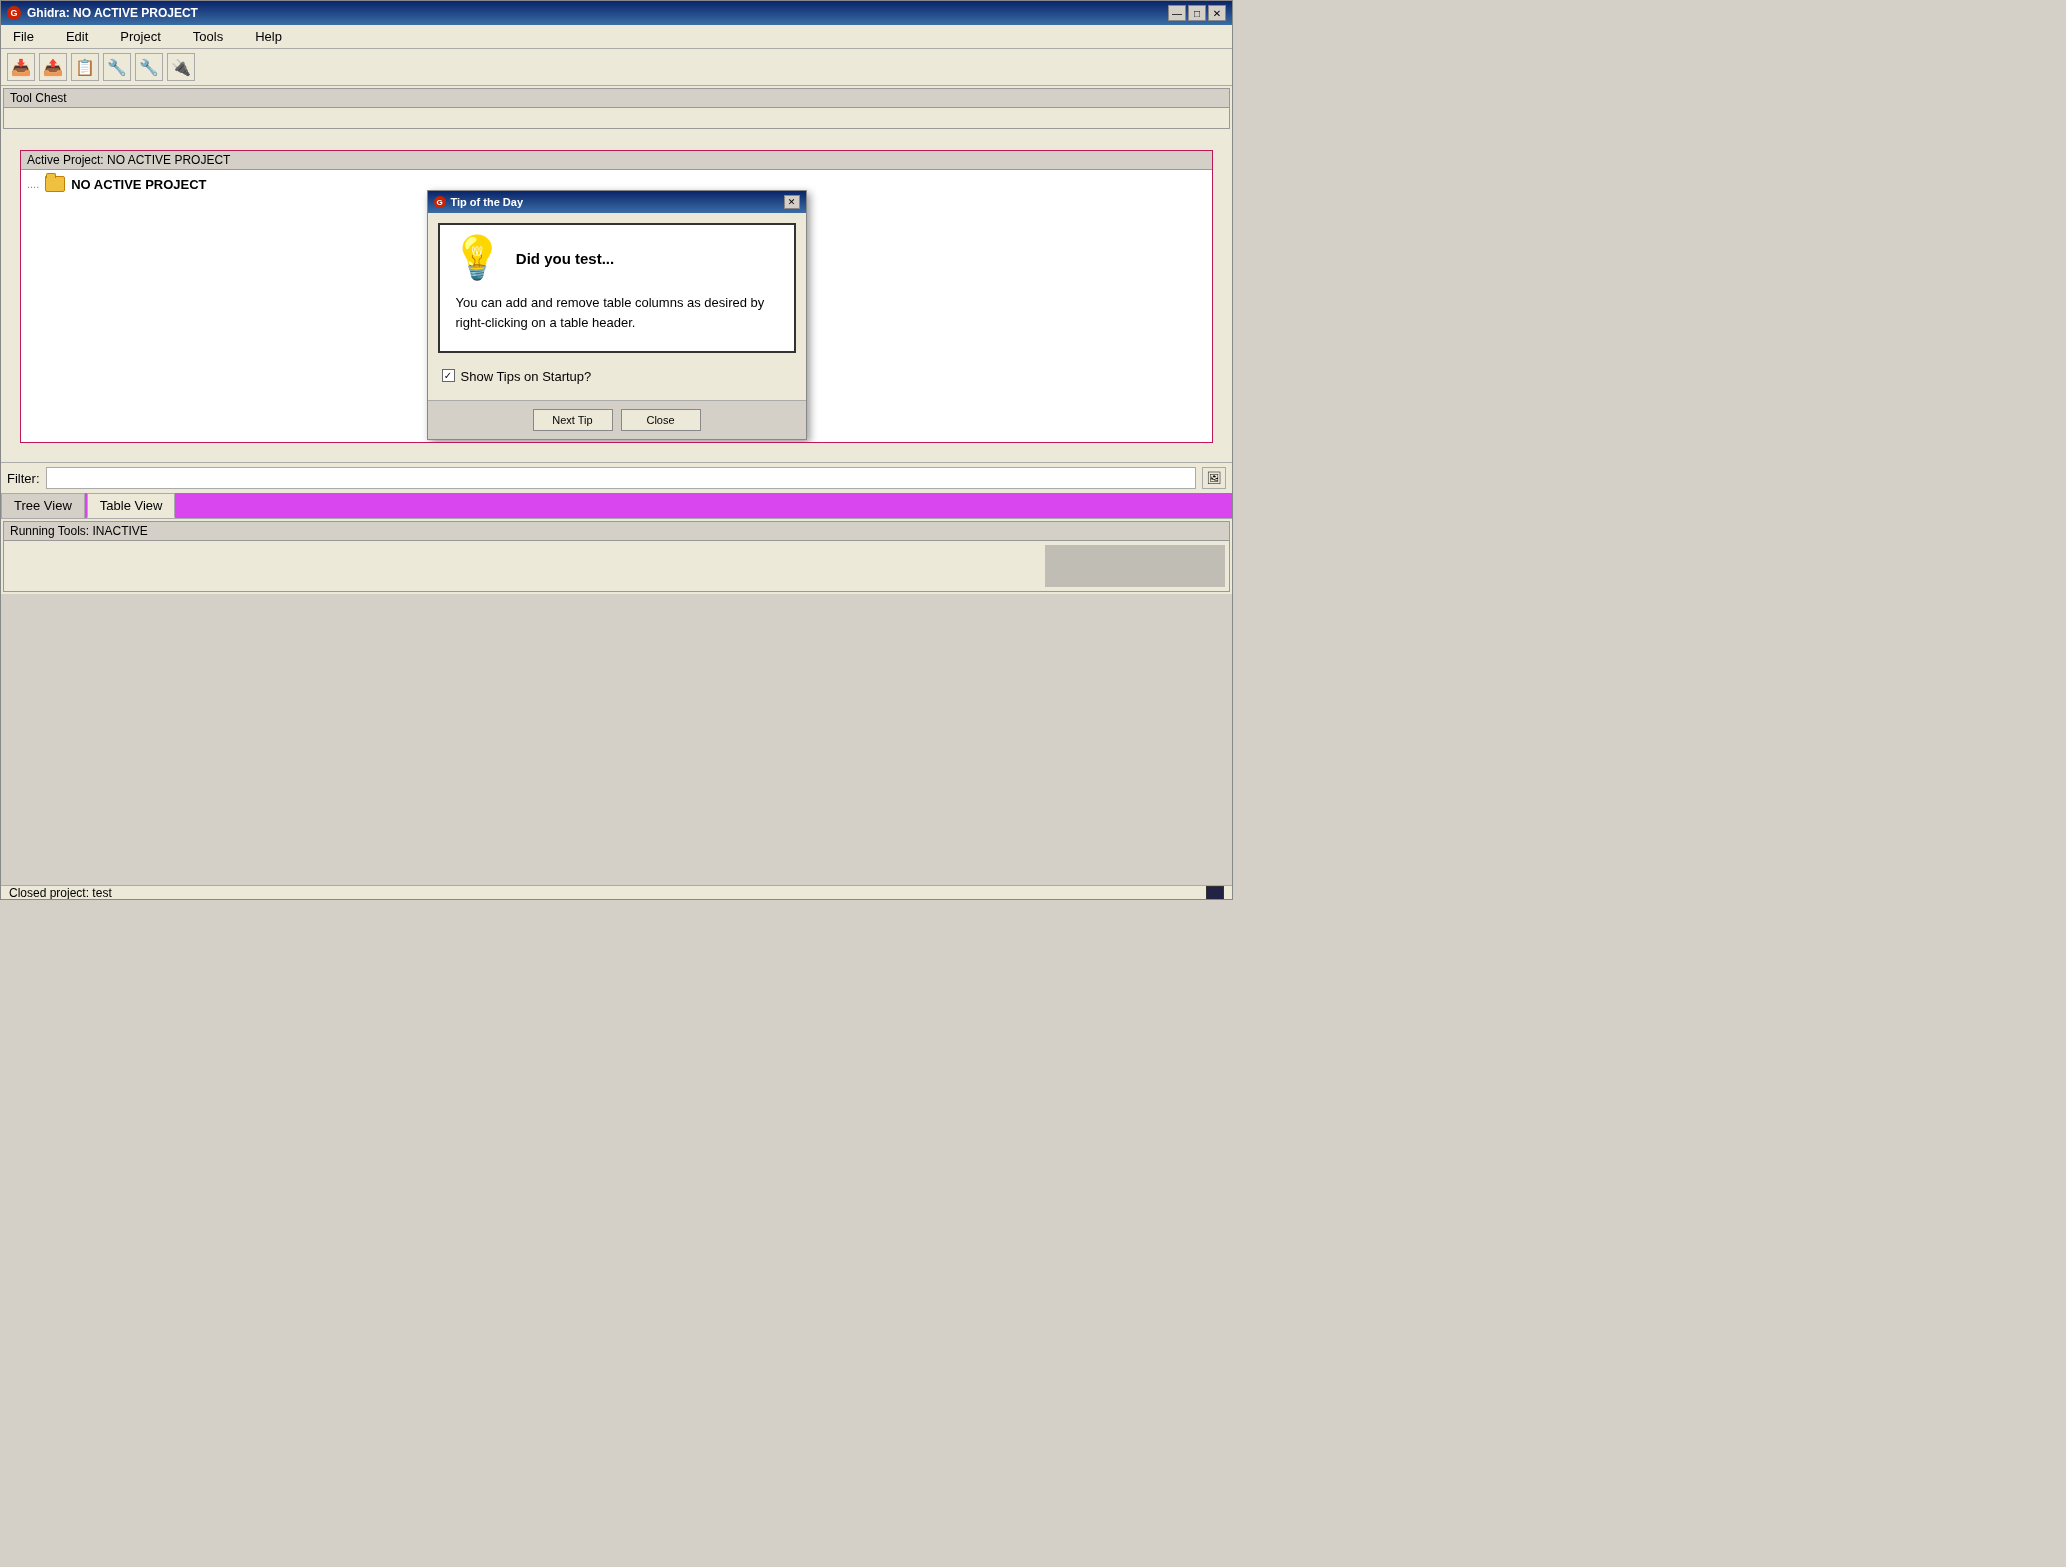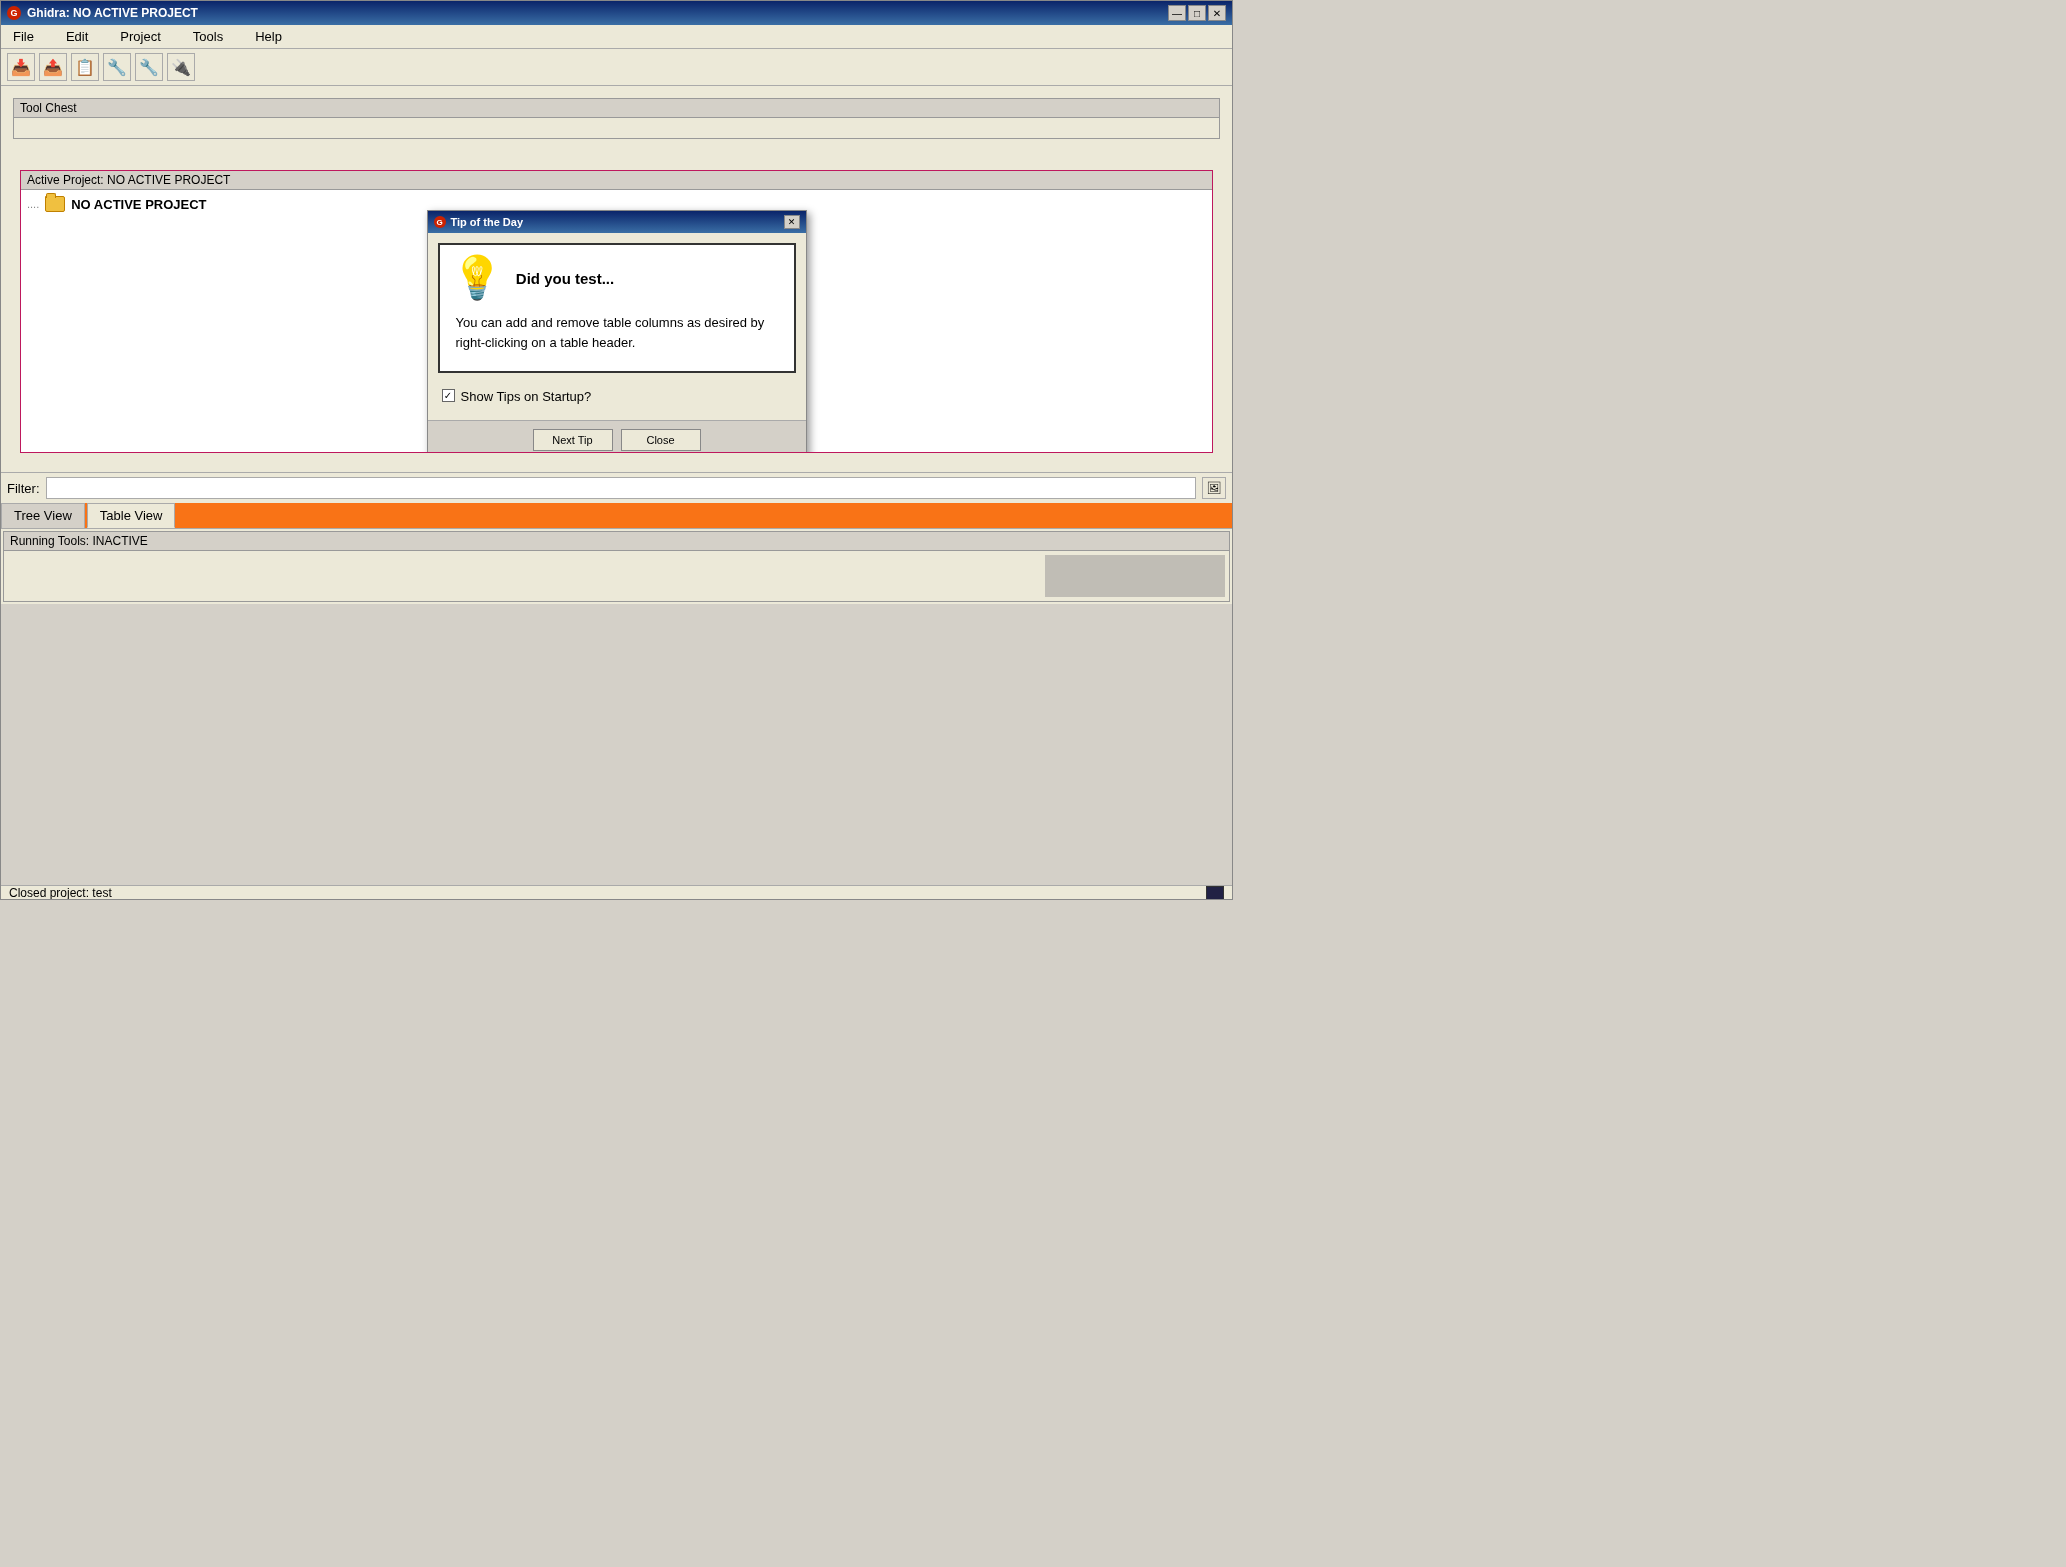--- a/index.html
+++ b/index.html
@@ -99,21 +99,21 @@
       font-size: 16px;
     }
     .main-content {
       flex: 1;
       display: flex;
       flex-direction: column;
       overflow: hidden;
     }
     .tool-chest-section {
       border: 1px solid #999;
-      margin: 12px;
+      margin: 2px;
       flex-shrink: 0;
     }
     .tool-chest-header {
       background: #d4d0c8;
       padding: 2px 6px;
       border-bottom: 1px solid #999;
       font-size: 12px;
     }
     .tool-chest-body {
       height: 20px;
@@ -326,21 +326,21 @@
       height: 22px;
       background: #ece9d8;
       border: 1px solid #aaa;
       cursor: pointer;
       display: flex;
       align-items: center;
       justify-content: center;
       font-size: 12px;
     }
     .tabs-bar {
-      background: #f97316;
+      background: #d946ef;
       border-bottom: 1px solid #aaa;
       display: flex;
       flex-shrink: 0;
     }
     .tab {
       padding: 4px 12px;
       border: 1px solid #aaa;
       border-bottom: none;
       cursor: pointer;
       font-size: 13px;

